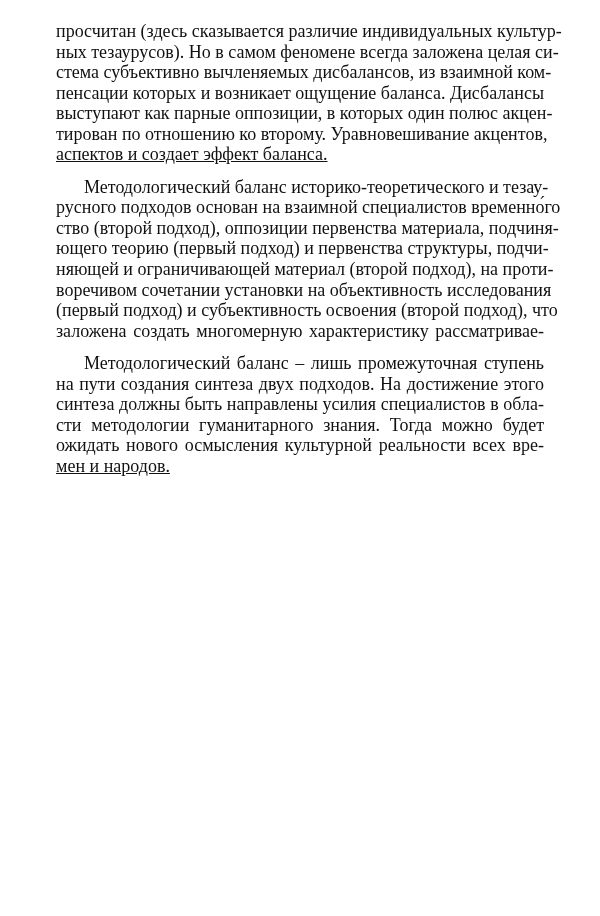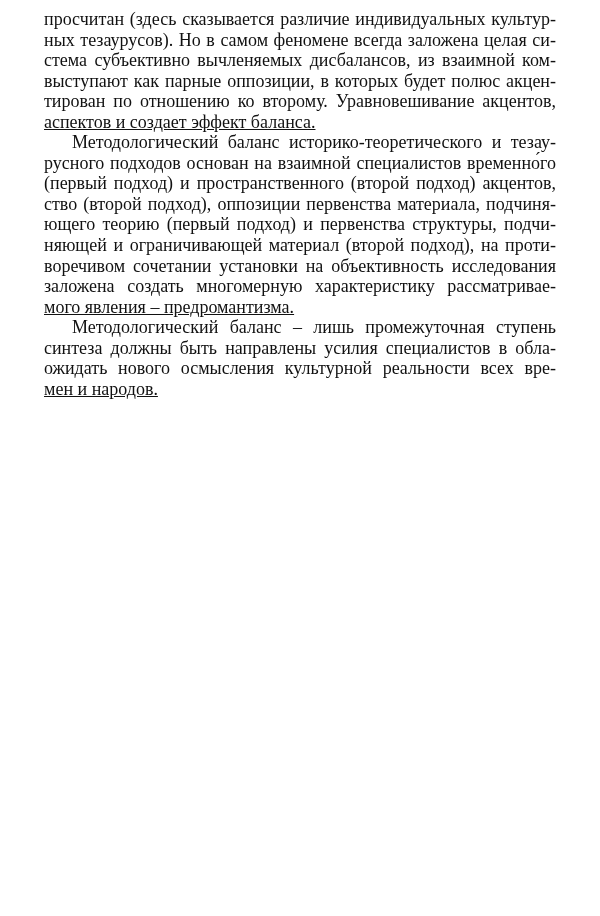--- a/index.html
+++ b/index.html
@@ -34,49 +34,51 @@
       overflow: visible;
     }
     .line.last {
       text-align-last: left;
       text-decoration: underline;
     }
     .line.indent {
       padding-left: 28px;
     }
     .para {
-      margin: 0;
+      margin: 12px;
     }
   </style>
 </head>
 <body>
 
 <div class="page">
 
   <div class="para">
     <span class="line">просчитан (здесь сказывается различие индивидуальных культур-</span>
     <span class="line">ных тезаурусов). Но в самом феномене всегда заложена целая си-</span>
     <span class="line">стема субъективно вычленяемых дисбалансов, из взаимной ком-</span>
-    <span class="line">выступают как парные оппозиции, в которых будет полюс акцен-</span>
+    <span class="line">пенсации которых и возникает ощущение баланса. Дисбалансы</span>
+    <span class="line">выступают как парные оппозиции, в которых один полюс акцен-</span>
     <span class="line">тирован по отношению ко второму. Уравновешивание акцентов,</span>
     <span class="line last">аспектов и создает эффект баланса.</span>
   </div>
 
   <div class="para">
     <span class="line indent">Методологический баланс историко-теоретического и тезау-</span>
     <span class="line">русного подходов основан на взаимной специалистов временно́го</span>
-    <span class="line">(первый подход) и пространственного (второй подход) акцентов,</span>
     <span class="line">ство (второй подход), оппозиции первенства материала, подчиня-</span>
     <span class="line">ющего теорию (первый подход) и первенства структуры, подчи-</span>
     <span class="line">няющей и ограничивающей материал (второй подход), на проти-</span>
     <span class="line">воречивом сочетании установки на объективность исследования</span>
+    <span class="line">(первый подход) и субъективность освоения (второй подход), что</span>
     <span class="line">заложена создать многомерную характеристику рассматривае-</span>
-    <span class="line last">мого явления – предромантизма.</span>
   </div>
 
   <div class="para">
     <span class="line indent">Методологический баланс – лишь промежуточная ступень</span>
+    <span class="line">на пути создания синтеза двух подходов. На достижение этого</span>
     <span class="line">синтеза должны быть направлены усилия специалистов в обла-</span>
+    <span class="line">сти методологии гуманитарного знания. Тогда можно будет</span>
     <span class="line">ожидать нового осмысления культурной реальности всех вре-</span>
     <span class="line last">мен и народов.</span>
   </div>
 
 </div>
 
 </body></html>

